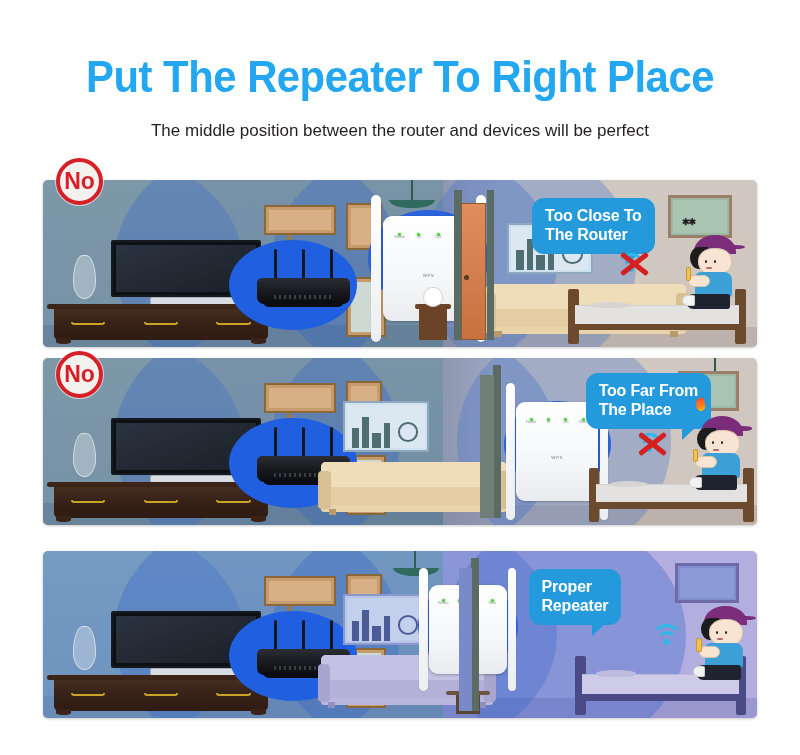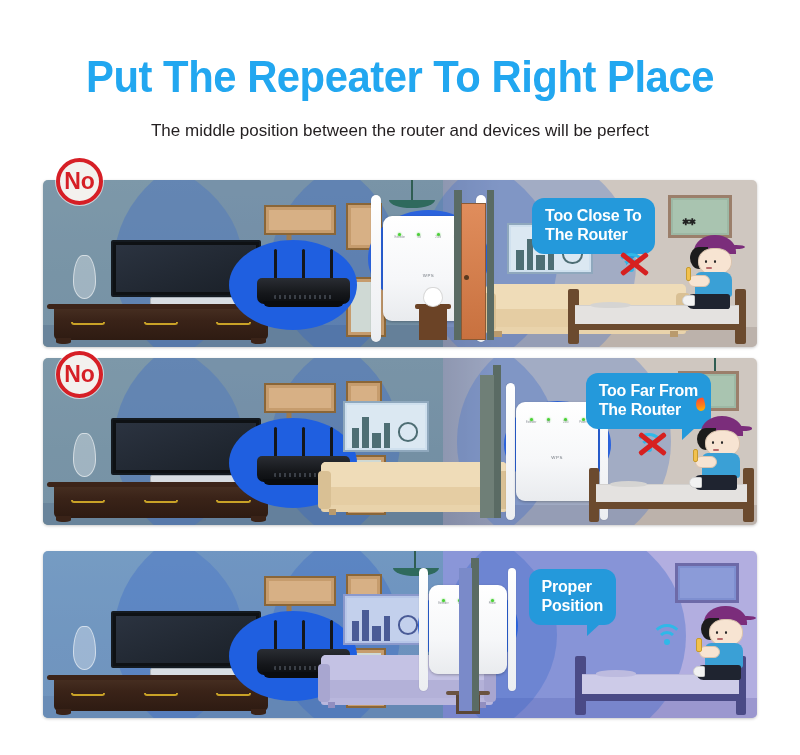--- a/index.html
+++ b/index.html
@@ -723,21 +723,21 @@
         </div>
         <div class="rep-wps">WPS</div>
       </div>
     </div>
 
     <div class="window" style="left:89%;top:8%;width:8.5%;height:24%;">
       <div class="window-pane"></div>
     </div>
 
     <div class="bubble" style="left:76%;top:9%;">Too Far From
-The Router</div>
+The Place</div>
 
     <div class="bed" style="left:76%;top:66%;width:24%;height:32%;">
       <div class="bed-post" style="left:2%;"></div>
       <div class="bed-post" style="right:2%;"></div>
       <div class="bed-mattress"></div>
       <div class="bed-pillow"></div>
       <div class="bed-base"></div>
     </div>
 
     <div class="wifi" style="left:82.5%;top:45%;width:34px;height:20px;">
@@ -871,21 +871,21 @@
     </div>
 
     <div class="door-frame" style="left:60%;top:4%;width:1%;height:92%;"></div>
     <div class="door" style="left:58.3%;top:10%;width:1.8%;height:86%;background:#7a8ac9;border:none;"></div>
 
     <div class="window" style="left:88.5%;top:7%;width:9%;height:24%;">
       <div class="window-pane"></div>
     </div>
 
     <div class="bubble" style="left:68%;top:11%;">Proper
-Position</div>
+Repeater</div>
 
     <div class="bed" style="left:74%;top:63%;width:25%;height:35%;">
       <div class="bed-post" style="left:2%;"></div>
       <div class="bed-post" style="right:2%;"></div>
       <div class="bed-mattress"></div>
       <div class="bed-pillow"></div>
       <div class="bed-base"></div>
     </div>
 
     <div class="wifi" style="left:85%;top:44%;width:34px;height:22px;">

